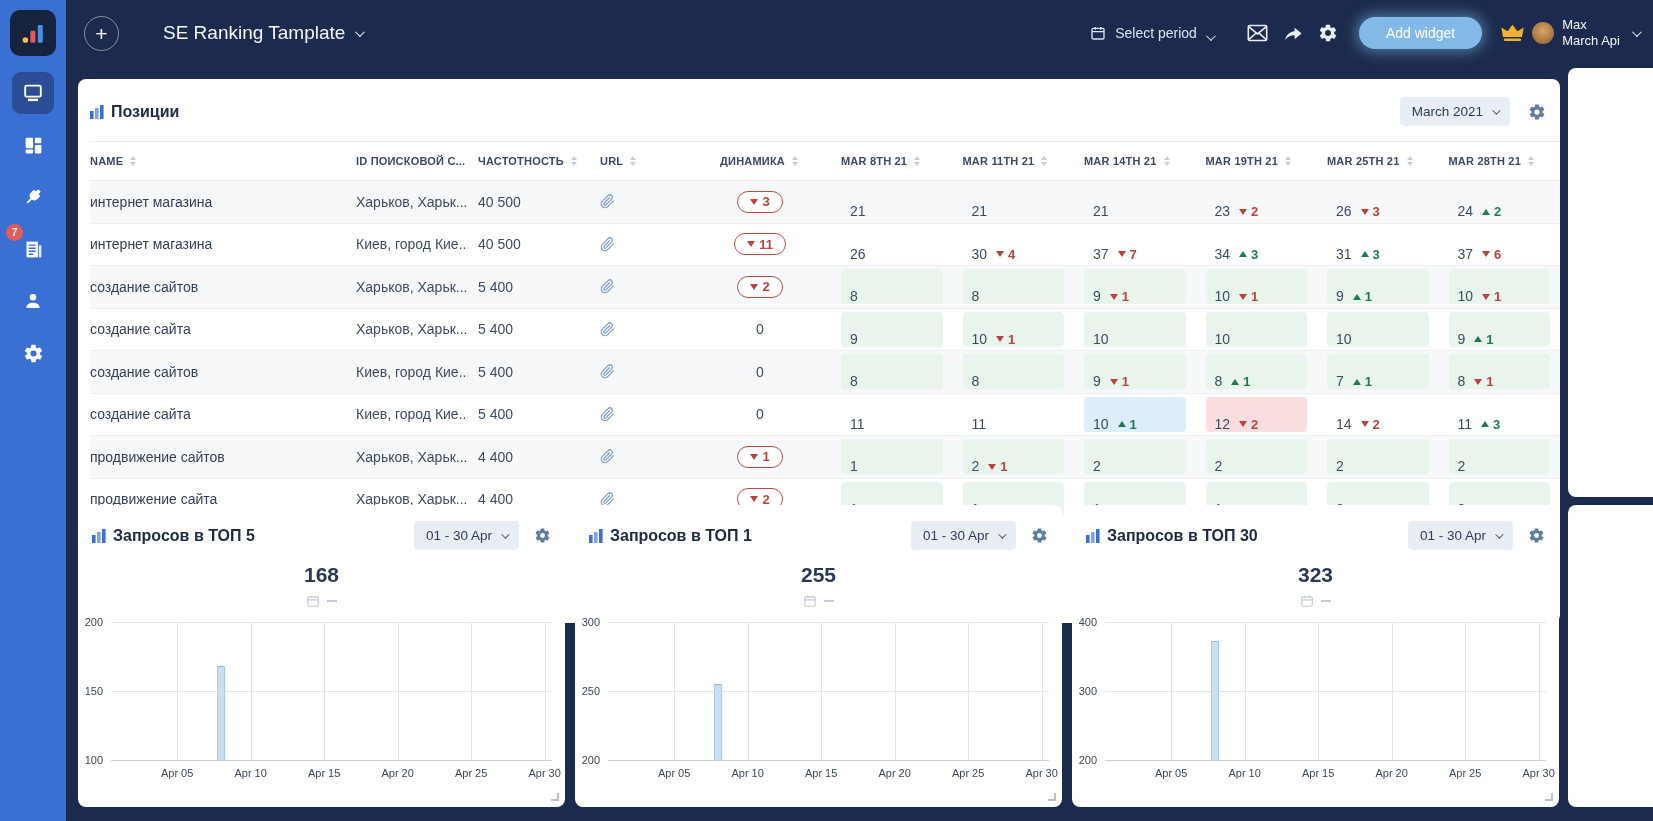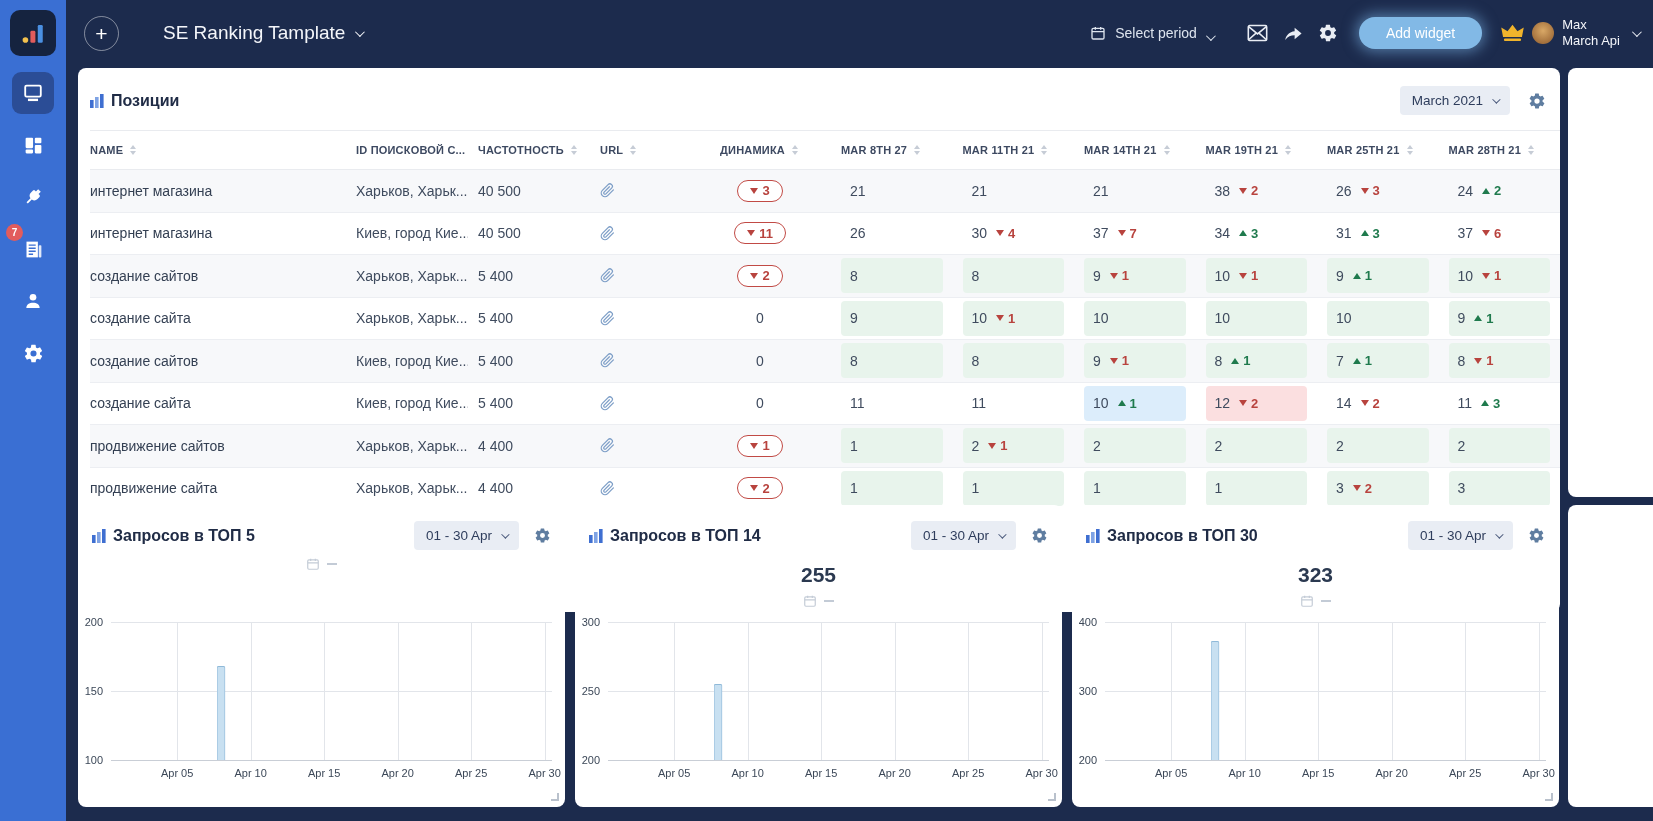--- a/index.html
+++ b/index.html
@@ -34,21 +34,21 @@
   
   .widget { position:absolute; background:#fff; border-radius:8px; overflow:hidden; }
   .rhandle { position:absolute; right:6px; bottom:6px; width:8px; height:8px; border-right:2px solid #b9c1cc; border-bottom:2px solid #b9c1cc; cursor:nwse-resize; }
   .w-title { font-size:16px; font-weight:700; color:#202c46; }
   .mini-chart-icon { display:flex; margin-right:7px; }
   .pillbtn { display:inline-flex; align-items:center; gap:9px; background:#e9edf4; color:#2e3d5c; font-size:13.5px; border:none; border-radius:4px; padding:7px 12px; cursor:pointer; }
   .pillbtn .chev { width:6px; height:6px; border-width:1.4px; color:#49587a; }
   .gearbtn { background:none; border:none; cursor:pointer; display:flex; align-items:center; }
 
   
-  #positions { left:78px; top:68px; width:1482px; height:544px; }
+  #positions { left:78px; top:79px; width:1482px; height:544px; }
   .pw-head { display:flex; align-items:center; padding:18px 14px 0 12px; }
   .pw-controls { margin-left:auto; display:flex; align-items:center; gap:18px; }
   .pw-table { position:absolute; top:62px; left:12px; right:0; }
   .pgrid { display:grid; grid-template-columns:256px 122px 122px 120px 121px repeat(6,1fr); }
   .th { display:flex; align-items:center; height:38px; padding-left:10px; font-size:11px; font-weight:700; letter-spacing:.2px; color:#3d4961; cursor:pointer; white-space:nowrap; overflow:hidden; }
   .pgrid .th:first-child { padding-left:0; }
   .phead { border-top:1px solid #e9ebef; border-bottom:1px solid #e9ebef; }
   .sort { display:inline-flex; flex-direction:column; gap:2px; margin-left:7px; }
   .sort i { width:0; height:0; border-left:3.5px solid transparent; border-right:3.5px solid transparent; }
   .sort .s-up { border-bottom:4px solid #c6ccd6; }
@@ -58,21 +58,21 @@
   .prow + .prow { border-top:1px solid #eceef2; }
   .td { display:flex; align-items:center; height:41.5px; padding-left:10px; font-size:14px; color:#3f4b5e; white-space:nowrap; overflow:hidden; }
   .pgrid .td:first-child { padding-left:0; }
   .td-name { color:#333f52; }
   .clip { cursor:pointer; display:flex; }
   .dynbox { width:80px; display:flex; justify-content:center; }
   .dyn-pill { display:inline-flex; align-items:center; background:#fff; border:1.5px solid #c14a45; border-radius:14px; color:#b8433e; font-weight:700; font-size:13px; padding:2.5px 12px; }
   .tri-dn { display:inline-block; width:0; height:0; border-left:4px solid transparent; border-right:4px solid transparent; border-top:6px solid currentColor; margin-right:4px; }
   .tri-up { display:inline-block; width:0; height:0; border-left:4px solid transparent; border-right:4px solid transparent; border-bottom:6px solid currentColor; margin-right:4px; }
   .td-date { }
-  .cellbox { display:flex; align-items:center; height:35px; border-radius:4px; padding:0 9px; flex:1; margin-right:10px; }
+  .cellbox { display:flex; align-items:flex-end; height:35px; border-radius:4px; padding:0 9px; flex:1; margin-right:10px; }
   .bg-green { background:#e8f4ec; }
   .bg-blue  { background:#dcedfb; }
   .bg-red   { background:#fbdfe0; }
   .chg { margin-left:9px; font-weight:700; font-size:13px; display:inline-flex; align-items:center; }
   .chg.down { color:#b8433e; }
   .chg.up { color:#1f7a4d; }
 
   
   .chart-widget { top:505px; width:487px; height:302px; }
   #cw0 { left:78px; } #cw1 { left:575px; } #cw2 { left:1072px; }
@@ -241,21 +241,21 @@
           </span>
         </div>
         <div class="th">
           <span class="th-label">ДИНАМИКА</span>
           <span class="sort">
             <i class="s-up"></i>
             <i class="s-dn"></i>
           </span>
         </div>
         <div class="th">
-          <span class="th-label">MAR 8TH 27</span>
+          <span class="th-label">MAR 8TH 21</span>
           <span class="sort">
             <i class="s-up"></i>
             <i class="s-dn"></i>
           </span>
         </div>
         <div class="th">
           <span class="th-label">MAR 11TH 21</span>
           <span class="sort">
             <i class="s-up"></i>
             <i class="s-dn"></i>
@@ -320,21 +320,21 @@
               <span class="val">21</span>
             </span>
           </div>
           <div class="td td-date">
             <span class="cellbox">
               <span class="val">21</span>
             </span>
           </div>
           <div class="td td-date">
             <span class="cellbox">
-              <span class="val">38</span>
+              <span class="val">23</span>
               <span class="chg down">
                 <i class="tri-dn"></i>
                 <span>2</span>
               </span>
             </span>
           </div>
           <div class="td td-date">
             <span class="cellbox">
               <span class="val">26</span>
               <span class="chg down">
@@ -800,20 +800,21 @@
         <span>01 - 30 Apr</span>
           <i class="chev"></i>
       </button>
       <button class="gearbtn">
         <svg width="17" height="17" viewBox="0 0 24 24" fill="#5f7da0">
             <path d="M19.4 13c.04-.33.06-.66.06-1s-.02-.67-.06-1l2.1-1.65a.5.5 0 0 0 .12-.64l-2-3.46a.5.5 0 0 0-.6-.22l-2.49 1a7.3 7.3 0 0 0-1.73-1l-.38-2.65A.5.5 0 0 0 13.93 2h-4a.5.5 0 0 0-.5.42l-.37 2.65c-.63.26-1.21.6-1.74 1l-2.48-1a.5.5 0 0 0-.61.22l-2 3.46a.5.5 0 0 0 .12.64L4.56 11c-.04.33-.06.66-.06 1s.02.67.06 1l-2.1 1.65a.5.5 0 0 0-.12.64l2 3.46c.14.24.42.34.6.22l2.49-1c.53.4 1.11.74 1.74 1l.37 2.65c.04.24.25.42.5.42h4c.25 0 .46-.18.5-.42l.38-2.65a7.3 7.3 0 0 0 1.73-1l2.49 1c.23.1.5 0 .6-.22l2-3.46a.5.5 0 0 0-.12-.64L19.4 13zm-7.4 2.5a3.5 3.5 0 1 1 0-7 3.5 3.5 0 0 1 0 7z"></path>
           </svg>
       </button>
     </div>
   </div>
+  <div class="cw-total">168</div>
   <div class="cw-compare">
     <svg width="14" height="14" viewBox="0 0 24 24" fill="none" stroke="#c3cbd6" stroke-width="2">
         <rect x="3" y="5" width="18" height="16" rx="2"></rect>
         <path d="M3 10h18M8 3v4M16 3v4"></path>
       </svg>
     <span class="dash"></span>
   </div>
   <div class="cw-plot">
       <div class="gl-h" style="top: 0%;"></div>
       <span class="ylab" style="top: 0%;">200</span>
@@ -840,21 +841,21 @@
 
 <section class="widget chart-widget" id="cw1">
   <div class="cw-head">
     <span class="mini-chart-icon">
       <svg width="14" height="14" viewBox="0 0 14 14">
           <rect x="0" y="6" width="3.6" height="8" fill="#3f6fd1"></rect>
           <rect x="5" y="3" width="3.6" height="11" fill="#7fa3e4"></rect>
           <rect x="10" y="0" width="3.6" height="14" fill="#3f6fd1"></rect>
         </svg>
     </span>
-    <h2 class="w-title">Запросов в ТОП 14</h2>
+    <h2 class="w-title">Запросов в ТОП 1</h2>
     <div class="cw-controls">
       <button class="pillbtn">
         <span>01 - 30 Apr</span>
           <i class="chev"></i>
       </button>
       <button class="gearbtn">
         <svg width="17" height="17" viewBox="0 0 24 24" fill="#5f7da0">
             <path d="M19.4 13c.04-.33.06-.66.06-1s-.02-.67-.06-1l2.1-1.65a.5.5 0 0 0 .12-.64l-2-3.46a.5.5 0 0 0-.6-.22l-2.49 1a7.3 7.3 0 0 0-1.73-1l-.38-2.65A.5.5 0 0 0 13.93 2h-4a.5.5 0 0 0-.5.42l-.37 2.65c-.63.26-1.21.6-1.74 1l-2.48-1a.5.5 0 0 0-.61.22l-2 3.46a.5.5 0 0 0 .12.64L4.56 11c-.04.33-.06.66-.06 1s.02.67.06 1l-2.1 1.65a.5.5 0 0 0-.12.64l2 3.46c.14.24.42.34.6.22l2.49-1c.53.4 1.11.74 1.74 1l.37 2.65c.04.24.25.42.5.42h4c.25 0 .46-.18.5-.42l.38-2.65a7.3 7.3 0 0 0 1.73-1l2.49 1c.23.1.5 0 .6-.22l2-3.46a.5.5 0 0 0-.12-.64L19.4 13zm-7.4 2.5a3.5 3.5 0 1 1 0-7 3.5 3.5 0 0 1 0 7z"></path>
           </svg>
       </button>

